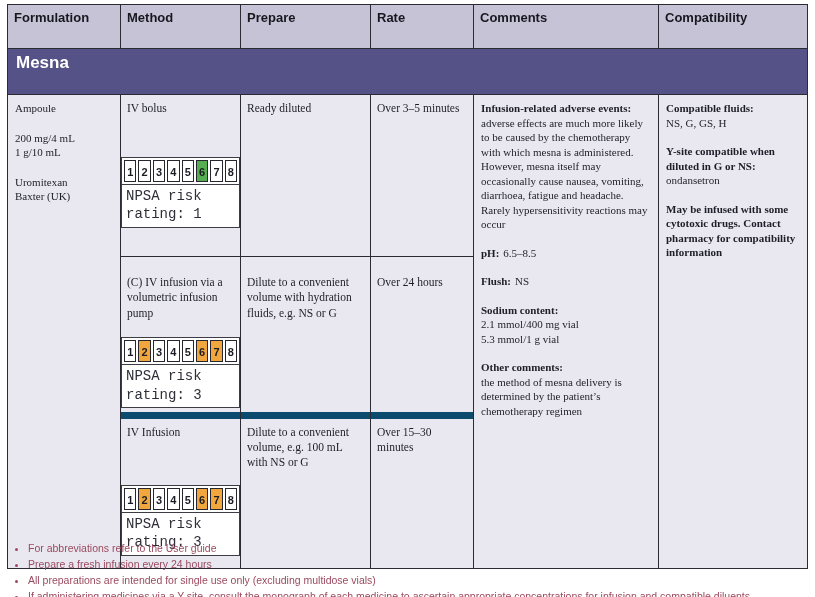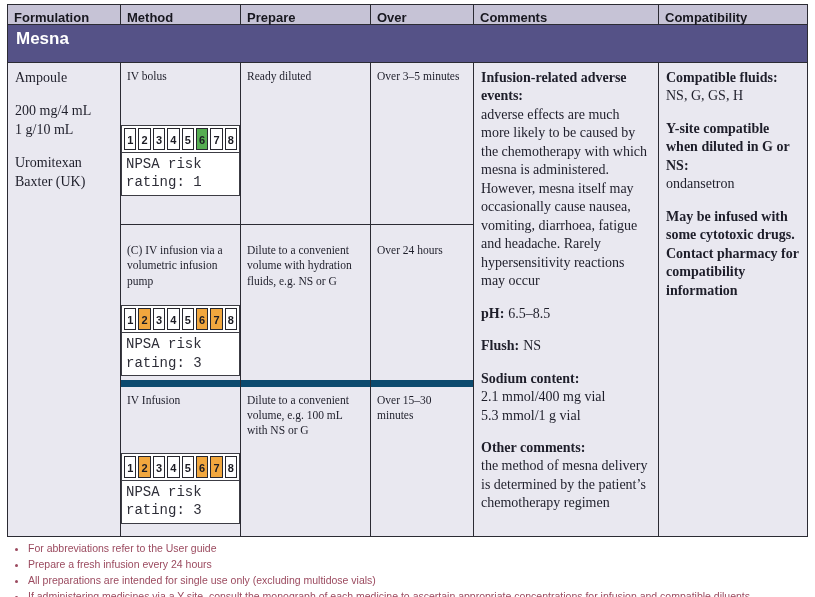--- a/index.html
+++ b/index.html
@@ -4,45 +4,45 @@
 <style>
   * { box-sizing: border-box; margin: 0; padding: 0; }
   html, body { width: 815px; height: 597px; background: #ffffff; overflow: hidden; }
   body { font-family: "Liberation Serif", serif; color: #1e1e2a; }
 
   .page { position: relative; width: 815px; height: 597px; }
 
   .tbl { position: absolute; left: 7px; top: 4px; width: 801px; border: 1px solid #2b2b33; }
 
   
-  .header-row { display: flex; height: 20px; background: #c6c3d6; border-bottom: 1px solid #2b2b33; }
+  .header-row { display: flex; height: 44px; background: #c6c3d6; border-bottom: 1px solid #2b2b33; }
   .hcell {
     font-family: "Liberation Sans", sans-serif; font-weight: bold; font-size: 13px;
     color: #17171f; padding: 5px 6px 0 6px; border-right: 1px solid #2b2b33;
   }
   .hcell:last-child { border-right: none; }
 
   
   .c-form   { width: 113px; flex: 0 0 113px; }
   .c-method { width: 120px; flex: 0 0 120px; }
   .c-dil    { width: 130px; flex: 0 0 130px; }
   .c-rate   { width: 103px; flex: 0 0 103px; }
   .c-com    { width: 185px; flex: 0 0 185px; }
   .c-compat { width: 148px; flex: 1 1 auto; }
 
   
   .drug-band {
-    height: 38px; background: #555287; border-bottom: 1px solid #2b2b33;
+    height: 46px; background: #555287; border-bottom: 1px solid #2b2b33;
     color: #ffffff; font-family: "Liberation Sans", sans-serif; font-weight: bold;
     font-size: 17px; padding: 4px 0 0 8px;
   }
 
   
   .body-row { display: flex; height: 473px; background: #e9e8f0; }
-  .cell { padding: 6px 7px; font-size: 14px; line-height: 1.32; border-right: 1px solid #2b2b33; }
+  .cell { padding: 6px 7px; font-size: 11px; line-height: 1.32; border-right: 1px solid #2b2b33; }
   .col  { display: flex; flex-direction: column; border-right: 1px solid #2b2b33; }
   .c-compat.cell { border-right: none; }
 
   .subcell { position: relative; padding: 6px 6px; font-size: 11.5px; line-height: 1.32; }
   .row1 { height: 174px; border-bottom: 1px solid #2b2b33; }
   .row2 { height: 160px; border-bottom: 7px solid #0c4a6e; margin-top: 12px; }
   .row3 { height: 160px; }
 
   .spacer { height: 15px; }
 
@@ -84,21 +84,21 @@
 <body>
 
 <div class="page">
 
   <div class="tbl">
 
     <div class="header-row">
       <div class="hcell c-form">Formulation</div>
       <div class="hcell c-method">Method</div>
       <div class="hcell c-dil">Prepare</div>
-      <div class="hcell c-rate">Over</div>
+      <div class="hcell c-rate">Rate</div>
       <div class="hcell c-com">Comments</div>
       <div class="hcell c-compat">Compatibility</div>
     </div>
 
     <div class="drug-band">
       <span>Mesna</span>
     </div>
 
     <div class="body-row">
 

